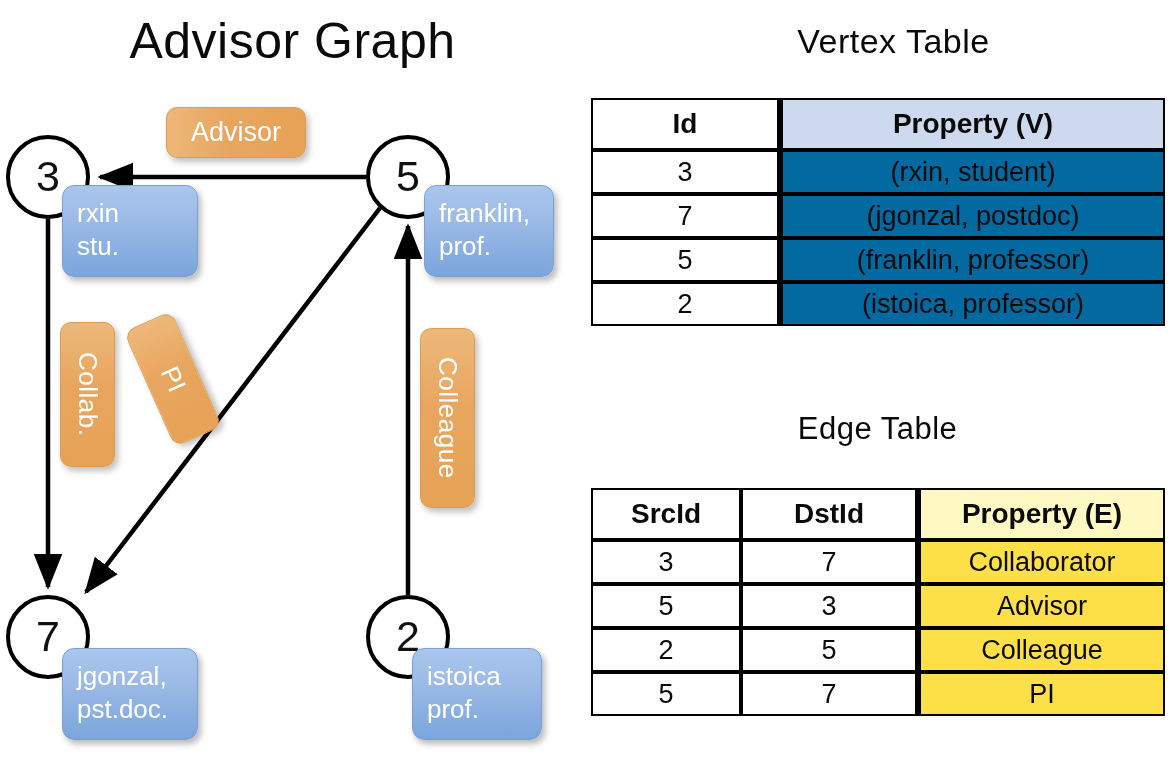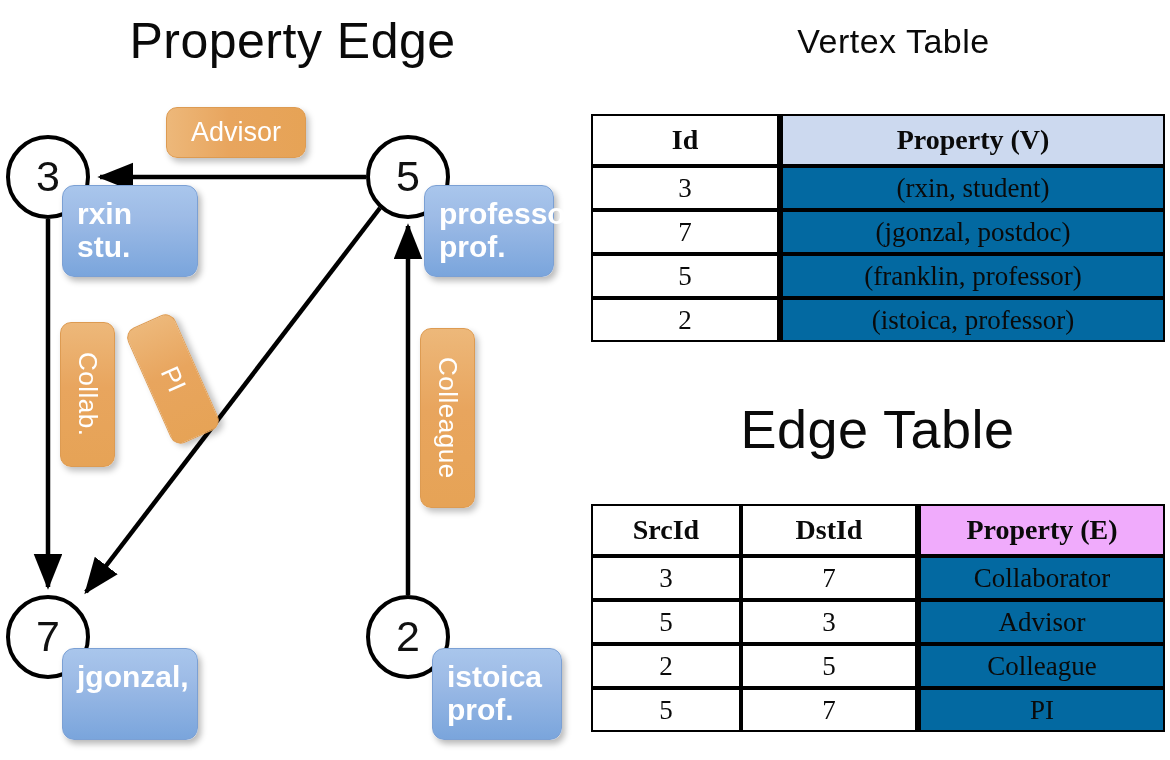--- a/index.html
+++ b/index.html
@@ -31,21 +31,21 @@
     font-size: 50px;
     line-height: 58px;
   }
   #title-vertex-table {
     left: 601px; top: 12px; width: 585px;
     font-size: 34px;
     line-height: 58px;
   }
   #title-edge-table {
     left: 585px; top: 400px; width: 585px;
-    font-size: 54px;
+    font-size: 31px;
     line-height: 58px;
   }
 
   
   #graph-canvas {
     position: absolute;
     left: 0; top: 0;
     width: 585px; height: 760px;
   }
   #graph-svg {
@@ -80,30 +80,30 @@
 
   
   .prop-box {
     position: absolute;
     border-radius: 12px;
     box-sizing: border-box;
     background: linear-gradient(to bottom, #a9c6ec 0%, #9dbbe6 35%, #7aa5dc 100%);
     border: 1px solid #7ba0d4;
     box-shadow: 3px 4px 6px rgba(0,0,0,0.28);
     color: #ffffff;
-    font-size: 30px;
-    font-weight: 700;
+    font-size: 26px;
+    font-weight: 400;
     line-height: 33px;
     padding: 11px 0 0 14px;
     z-index: 4;
   }
   #prop-rxin     { left: 62px;  top: 185px; width: 136px; height: 92px; }
   #prop-franklin { left: 424px; top: 185px; width: 130px; height: 92px; }
   #prop-jgonzal  { left: 62px;  top: 648px; width: 136px; height: 92px; }
-  #prop-istoica  { left: 432px; top: 648px; width: 130px; height: 92px; }
+  #prop-istoica  { left: 412px; top: 648px; width: 130px; height: 92px; }
 
   
   .edge-label {
     position: absolute;
     border-radius: 11px;
     box-sizing: border-box;
     background: linear-gradient(to right, #edb87a 0%, #e8a55e 45%, #e6a356 100%);
     border: 1px solid #dd9b52;
     box-shadow: 3px 4px 6px rgba(0,0,0,0.25);
     color: #ffffff;
@@ -147,22 +147,21 @@
     writing-mode: vertical-rl;
     text-orientation: mixed;
     font-size: 26px;
   }
 
   
   .data-table {
     position: absolute;
     border-collapse: separate;
     border-spacing: 0;
-    font-family: Liberation Serif, serif;
-    margin-top: 16px;
+    font-family: Liberation Sans, sans-serif;
   }
   .data-table td, .data-table th {
     border: 2px solid #000;
     padding: 0;
     text-align: center;
     font-weight: 300;
     font-size: 27px;
     color: #0a0a0a;
     height: 44px;
     box-sizing: border-box;
@@ -178,29 +177,29 @@
   }
   #vertex-table .col-id    { width: 188px; background: #ffffff; }
   #vertex-table .col-prop  { width: 386px; background: #0369a1; border-left-width: 4px; }
   #vertex-table th.col-prop { background: #ccd9ef; text-align: center; }
 
   #edge-table {
     left: 591px; top: 488px; border-radius: 27px;
   }
   #edge-table .col-src   { width: 150px; background: #ffffff; }
   #edge-table .col-dst   { width: 176px; background: #ffffff; text-align: center; }
-  #edge-table .col-eprop { width: 248px; background: #0369a1; border-left-width: 4px; }
-  #edge-table th.col-eprop { background: #f0abfc; }
+  #edge-table .col-eprop { width: 248px; background: #fde047; border-left-width: 4px; }
+  #edge-table th.col-eprop { background: #fef9c3; }
 </style>
 </head>
 <body>
 
 <div id="page">
 
-  <div class="section-title" id="title-property-graph">Property Edge</div>
+  <div class="section-title" id="title-property-graph">Advisor Graph</div>
 
   <div id="graph-canvas">
 
     <svg id="graph-svg" viewBox="0 0 585 760">
       <defs>
         <marker id="arrowhead" markerWidth="9" markerHeight="9" refX="7.4" refY="3.2" orient="auto" markerUnits="strokeWidth">
           <path d="M0,0 L8,3.2 L0,6.4 Z" fill="#000"></path>
         </marker>
       </defs>
 
@@ -224,25 +223,26 @@
     </div>
     <div class="node" id="node-2">
       <span>2</span>
     </div>
 
     <div class="prop-box" id="prop-rxin">
       <div>rxin</div>
       <div>stu.</div>
     </div>
     <div class="prop-box" id="prop-franklin">
-      <div>professor,</div>
+      <div>franklin,</div>
       <div>prof.</div>
     </div>
     <div class="prop-box" id="prop-jgonzal">
       <div>jgonzal,</div>
+      <div>pst.doc.</div>
     </div>
     <div class="prop-box" id="prop-istoica">
       <div>istoica</div>
       <div>prof.</div>
     </div>
 
     <div class="edge-label" id="edge-advisor">
       <span>Advisor</span>
     </div>
     <div class="edge-label" id="edge-collab">

